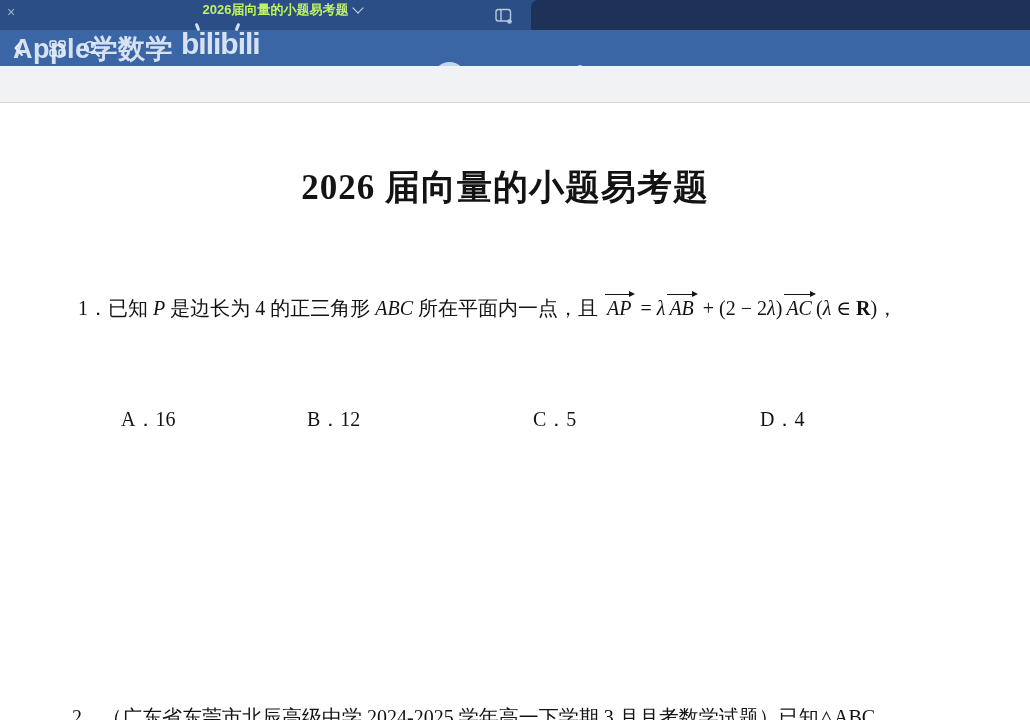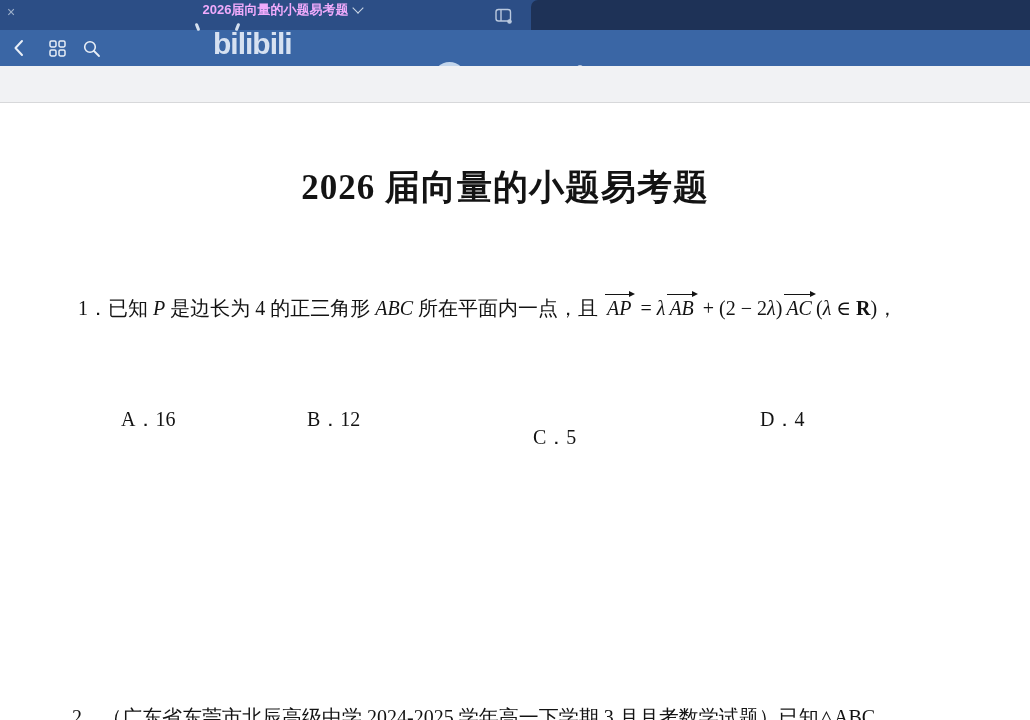--- a/index.html
+++ b/index.html
@@ -1,33 +1,33 @@
 <!DOCTYPE html>
 <html><head>
 <meta charset="utf-8">
 <style>
   html,body{margin:0;padding:0;background:#fff;}
   .app{position:relative;width:1030px;height:720px;overflow:hidden;font-family:"Liberation Sans",sans-serif;-webkit-font-smoothing:antialiased;}
 
   
   .titlebar{position:absolute;left:0;top:0;width:1030px;height:30px;background:#2c4e86;}
   .close-x{position:absolute;left:7px;top:4px;font-size:14px;color:#9fb2cc;cursor:default;}
-  .doc-title-wrap{position:absolute;left:0;top:0;width:565px;height:20px;display:flex;align-items:center;justify-content:center;gap:6px;color:#f0abfc;font-size:13px;font-weight:700;}
+  .doc-title-wrap{position:absolute;left:0;top:0;width:565px;height:20px;display:flex;align-items:center;justify-content:center;gap:6px;color:#bef264;font-size:13px;font-weight:700;}
   .chev{width:7px;height:7px;border-left:1.8px solid #ccd7e7;border-bottom:1.8px solid #ccd7e7;transform:rotate(-45deg);margin-top:-4px;}
   .pip-btn{position:absolute;left:494px;top:6px;width:22px;height:20px;background:none;border:0;padding:0;cursor:pointer;}
   .pip-region{position:absolute;left:531px;top:0;width:499px;height:30px;background:#1e3257;border-top-left-radius:7px;}
 
   
   .navbar{position:absolute;left:0;top:30px;width:1030px;height:36px;background:#3a66a5;}
   .nav-btn{position:absolute;background:none;border:0;padding:0;cursor:pointer;}
   .pen-circle{position:absolute;left:433px;top:32px;width:33px;height:33px;border-radius:50%;background:#c3d6ec;border:0;padding:0;cursor:pointer;display:flex;align-items:center;justify-content:center;}
 
   
   .watermark{position:absolute;left:13px;top:31px;z-index:6;color:rgba(226,235,246,.93);font-weight:700;font-size:27px;letter-spacing:.5px;pointer-events:none;white-space:nowrap;}
-  .bili{position:absolute;left:181px;top:27px;z-index:6;color:rgba(226,235,246,.93);font-weight:800;font-size:30px;letter-spacing:-1px;pointer-events:none;margin-left:32px;}
+  .bili{position:absolute;left:181px;top:27px;z-index:6;color:rgba(226,235,246,.93);font-weight:800;font-size:30px;letter-spacing:-1px;pointer-events:none;}
   .antenna{position:absolute;z-index:6;width:3px;height:8px;background:rgba(226,235,246,.93);border-radius:2px;pointer-events:none;}
   .ant1{left:196px;top:23px;transform:rotate(-22deg);}
   .ant2{left:236px;top:23px;transform:rotate(22deg);}
 
   
   .toolbar{position:absolute;left:0;top:66px;width:1030px;height:37px;background:#f1f2f4;border-bottom:1px solid #d7d8da;box-sizing:border-box;}
   .titem{position:absolute;top:68px;width:34px;height:34px;display:flex;align-items:center;justify-content:center;background:none;border:0;padding:0;cursor:pointer;border-radius:8px;}
   .sel-tool{background:#cfe2f7;}
   .sel-thick{background:#dbdbdf;}
   .thline{display:block;width:16px;background:#2c2c30;border-radius:2px;}
@@ -45,21 +45,21 @@
   .section-heading{position:absolute;left:78px;top:131px;font-size:21px;font-weight:700;}
   .qline{position:absolute;font-size:20px;white-space:nowrap;}
   .l1{left:78px;top:191px;}
   .l2{left:78px;top:249px;}
   .seg-i{font-style:italic;}
   .seg-b{font-weight:700;}
   .vec{font-style:italic;position:relative;display:inline-block;margin:0 3px;padding:0 1px;}
   .vec::before{content:"";position:absolute;left:-1px;right:3px;top:-3px;border-top:1.5px solid #141414;}
   .vec::after{content:"";position:absolute;right:-3px;top:-6px;width:0;height:0;border-left:6px solid #141414;border-top:3px solid transparent;border-bottom:3px solid transparent;}
   .opt{position:absolute;top:302px;font-size:20px;}
-  .optA{left:121px;}.optB{left:307px;}.optC{left:533px;margin-top:18px;}.optD{left:760px;text-align:right;}
+  .optA{left:121px;}.optB{left:307px;}.optC{left:533px;}.optD{left:760px;text-align:right;}
   .q2{position:absolute;left:72px;top:600px;font-size:20px;white-space:nowrap;}
 
   svg{display:block;}
 </style>
 </head>
 <body>
 
 <div class="app">
 
   <div class="titlebar">
@@ -152,20 +152,21 @@
     </button>
     <button class="nav-btn" style="left:1001px;top:42px;">
       <svg width="22" height="10" viewBox="0 0 22 10">
         <circle cx="4" cy="5" r="1.8" fill="#e9eff7"></circle>
           <circle cx="11" cy="5" r="1.8" fill="#e9eff7"></circle>
           <circle cx="18" cy="5" r="1.8" fill="#e9eff7"></circle>
       </svg>
     </button>
   </div>
 
+  <div class="watermark">Apple学数学</div>
   <div class="bili">bilibili</div>
   <div class="antenna ant1"></div>
   <div class="antenna ant2"></div>
 
   <div class="toolbar">
     <button class="titem" style="left:73px;">
       <svg width="22" height="22" viewBox="0 0 22 22">
         <g fill="none" stroke="#2c2c30" stroke-width="1.6" stroke-linecap="round" stroke-linejoin="round">
           <path d="M8 4.5 L4 8 L8 11.5"></path>
             <path d="M4.4 8 H13 a4.5 4.5 0 0 1 0 9 H10.5"></path>

